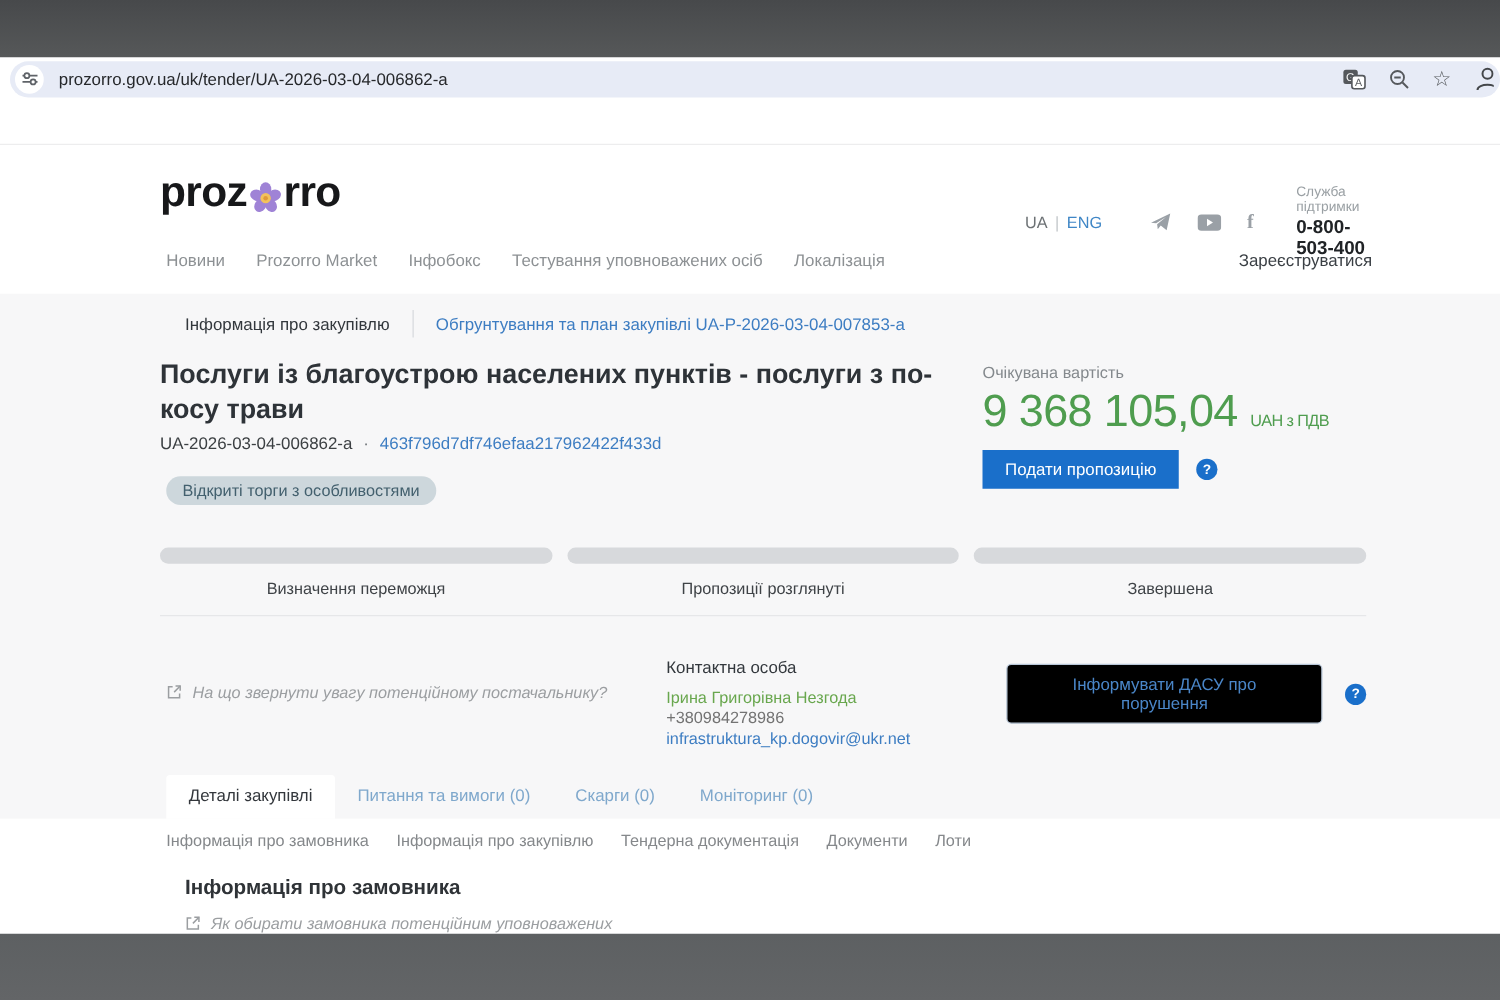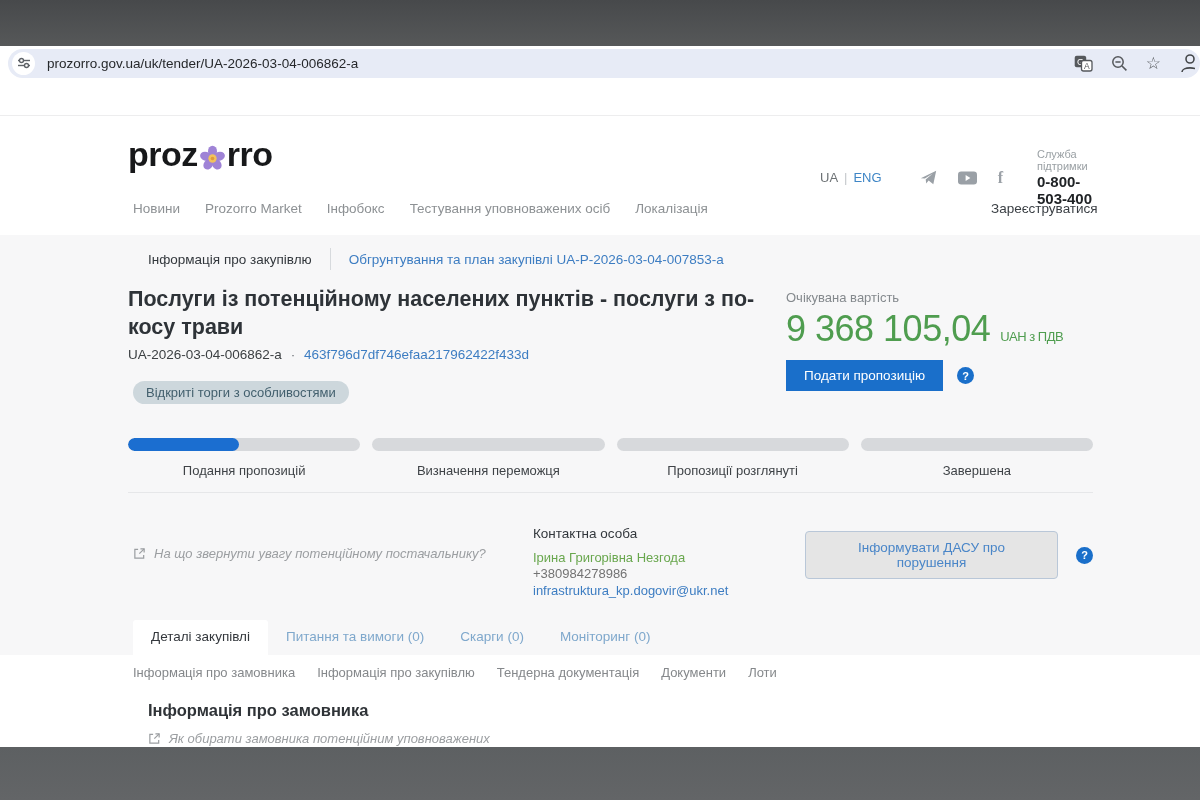--- a/index.html
+++ b/index.html
@@ -75,21 +75,21 @@
   .mid-divider { position:absolute; left:0; top:257px; width:965px; height:1px; background:#e6e7e9; }
 
   .hint-link { position:absolute; left:5px; top:311px; display:flex; align-items:center; gap:8px;
     font-size:13px; color:#9b9ea1; font-style:italic; cursor:pointer; }
   .contact { position:absolute; left:405px; top:292px; font-size:13px; line-height:14.5px; }
   .contact .c-label { font-size:13.5px; color:#33383d; margin-bottom:9px; }
   .contact .c-name { color:#69a74e; cursor:pointer; }
   .contact .c-phone { color:#737373; margin-top:2px; cursor:pointer; }
   .contact .c-email { color:#3d7dc2; margin-top:2px; cursor:pointer; }
   .dasu-row { position:absolute; left:677px; top:296px; display:flex; align-items:center; gap:18px; }
-  .btn-outline { background:#e5e5e5; border:1px solid #b9c7d8; border-radius:4px; color:#4a86c8;
+  .btn-outline { background:#000000; border:1px solid #b9c7d8; border-radius:4px; color:#4a86c8;
     font-size:13.5px; padding:8px 16px; cursor:pointer; }
 
   .tabs { position:absolute; left:5px; bottom:0; display:flex; align-items:flex-end; }
   .tab { font-size:13.5px; padding:9px 18px 11px; cursor:pointer; }
   .tab.active { background:#fff; color:#33373c; border-radius:3px 3px 0 0; }
   .tab.inactive { color:#7fa8cc; }
 
   
   .white-bottom { position:absolute; left:0; top:655px; width:1200px; height:92px; background:#fff; }
   .subnav { position:absolute; left:133px; top:10px; display:flex; gap:22px; }
@@ -204,21 +204,21 @@
   <div class="gray-section">
     <div class="content">
 
       <div class="crumbs">
         <span class="crumb-info">Інформація про закупівлю</span>
         <span class="crumb-div"></span>
         <span class="crumb-plan">Обгрунтування та план закупівлі UA-P-2026-03-04-007853-a</span>
       </div>
 
       <div class="title">
-        <div>Послуги із потенційному населених пунктів - послуги з по-</div>
+        <div>Послуги із благоустрою населених пунктів - послуги з по-</div>
         <div>косу трави</div>
       </div>
 
       <div class="id-row">
         <span>UA-2026-03-04-006862-a</span>
         <span class="dot">·</span>
         <span class="hash">463f796d7df746efaa217962422f433d</span>
       </div>
 
       <span class="badge">Відкриті торги з особливостями</span>
@@ -229,26 +229,20 @@
           <span>9 368 105,04</span>
           <span class="value-cur">UAH з ПДВ</span>
         </div>
         <div class="submit-row">
           <button class="btn-primary">Подати пропозицію</button>
           <span class="help-dot">?</span>
         </div>
       </div>
 
       <div class="progress">
-        <div class="stage">
-          <div class="stage-bar">
-              <div class="stage-fill"></div>
-            </div>
-          <div class="stage-label">Подання пропозицій</div>
-        </div>
         <div class="stage">
           <div class="stage-bar"></div>
           <div class="stage-label">Визначення переможця</div>
         </div>
         <div class="stage">
           <div class="stage-bar"></div>
           <div class="stage-label">Пропозиції розглянуті</div>
         </div>
         <div class="stage">
           <div class="stage-bar"></div>

